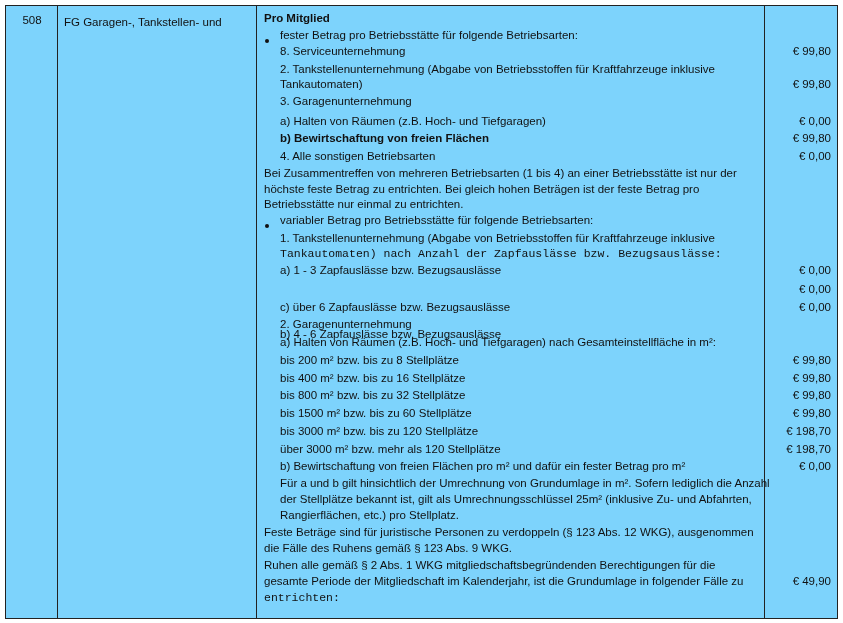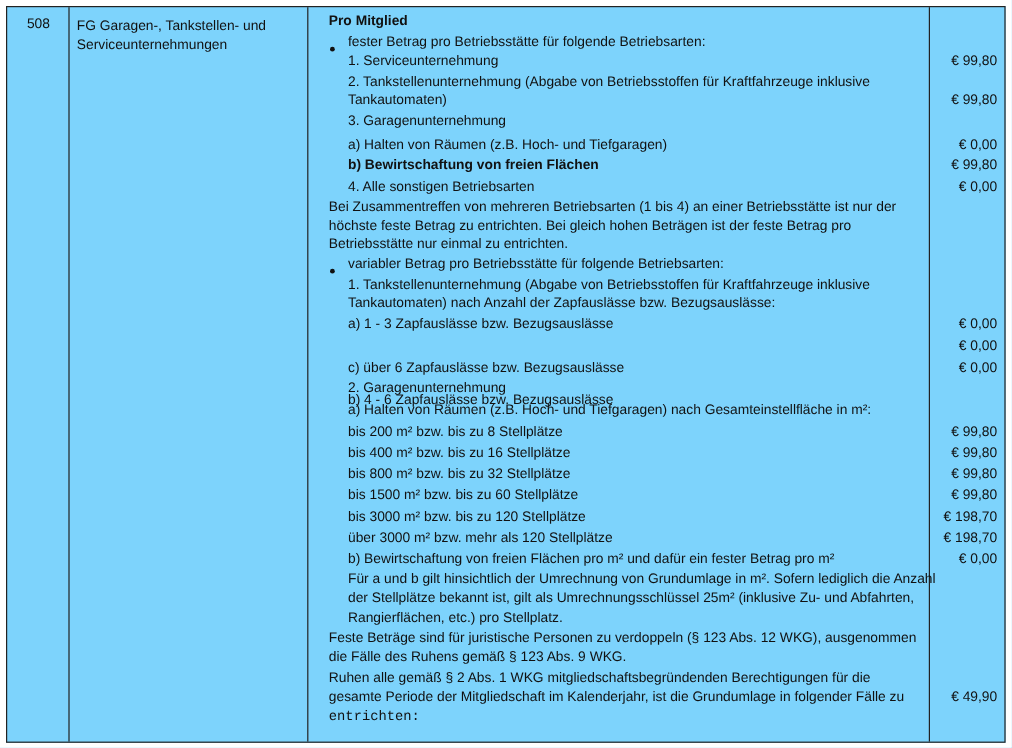--- a/index.html
+++ b/index.html
@@ -3,21 +3,21 @@
 <meta charset="utf-8">
 <style>
   html, body { margin:0; padding:0; background:#ffffff; }
   body { width:843px; height:623px; position:relative; overflow:hidden;
          font-family:"Liberation Sans", sans-serif; font-size:11.5px; color:#111; }
   .table { position:absolute; left:5px; top:5px; width:833px; height:614px;
            border:1px solid #222; background:#7dd3fc; box-sizing:border-box; }
   .col { position:absolute; top:0; bottom:0; border-right:1px solid #222; box-sizing:border-box; }
   .c1 { left:0; width:52px; }
   .c2 { left:52px; width:199px; }
-  .c3 { left:262px; width:507px;text-align:center; }
+  .c3 { left:252px; width:507px;text-align:center; }
   .c4 { left:758px; width:73px; border-right:none; }
   .num { position:absolute; left:0; width:52px; top:8px; text-align:center; }
   .group { position:absolute; left:6px; top:8px; width:190px; line-height:16px; }
   .note { position:absolute; left:6px; top:552px; width:186px; font-size:9px; line-height:13.5px; }
   .line { position:absolute; white-space:nowrap; }
   .l0 { left:6px; }
   .l1 { left:22px; }
   .b { font-weight:bold; }
   .bullet { position:absolute; left:7px; width:4px; height:4px; border-radius:50%; background:#111; }
   .amt { position:absolute; right:6px; white-space:nowrap; text-align:right; }
@@ -25,42 +25,41 @@
 </head>
 <body>
 
 <div class="table">
   <div class="col c1">
     <div class="num">508</div>
   </div>
   <div class="col c2">
     <div class="group">
       <div>FG Garagen-, Tankstellen- und</div>
-      <div>Serviceunternehmungen</div>
     </div>
   </div>
   <div class="col c3">
     <div class="line l0 b" style="top:6px">Pro Mitglied</div>
     <span class="bullet" style="top:33px"></span>
     <span class="bullet" style="top:218px"></span>
     <div id="lines">
         <div class="line l1" style="top: 23px;">fester Betrag pro Betriebsstätte für folgende Betriebsarten:</div>
-        <div class="line l1" style="top: 39px;">1. Serviceunternehmung</div>
+        <div class="line l1" style="top: 39px;">8. Serviceunternehmung</div>
         <div class="line l1" style="top: 57px;">2. Tankstellenunternehmung (Abgabe von Betriebsstoffen für Kraftfahrzeuge inklusive</div>
         <div class="line l1" style="top: 72px;">Tankautomaten)</div>
         <div class="line l1" style="top: 89px;">3. Garagenunternehmung</div>
         <div class="line l1" style="top: 109px;">a) Halten von Räumen (z.B. Hoch- und Tiefgaragen)</div>
         <div class="line l1" style="top: 126px; font-weight: bold;">b) Bewirtschaftung von freien Flächen</div>
         <div class="line l1" style="top: 144px;">4. Alle sonstigen Betriebsarten</div>
         <div class="line l0" style="top: 161px;">Bei Zusammentreffen von mehreren Betriebsarten (1 bis 4) an einer Betriebsstätte ist nur der</div>
         <div class="line l0" style="top: 177px;">höchste feste Betrag zu entrichten. Bei gleich hohen Beträgen ist der feste Betrag pro</div>
         <div class="line l0" style="top: 192px;">Betriebsstätte nur einmal zu entrichten.</div>
         <div class="line l1" style="top: 208px;">variabler Betrag pro Betriebsstätte für folgende Betriebsarten:</div>
         <div class="line l1" style="top: 226px;">1. Tankstellenunternehmung (Abgabe von Betriebsstoffen für Kraftfahrzeuge inklusive</div>
-        <div class="line l1" style="top: 241px;">Tankautomaten) nach Anzahl der Zapfauslässe bzw. Bezugsauslässe:</div>
+        <div class="line l1" style="top: 241px; font-family: Liberation Mono, monospace;">Tankautomaten) nach Anzahl der Zapfauslässe bzw. Bezugsauslässe:</div>
         <div class="line l1" style="top: 258px;">a) 1 - 3 Zapfauslässe bzw. Bezugsauslässe</div>
         <div class="line l1" style="top: 277px; margin-top: 45px;">b) 4 - 6 Zapfauslässe bzw. Bezugsauslässe</div>
         <div class="line l1" style="top: 295px;">c) über 6 Zapfauslässe bzw. Bezugsauslässe</div>
         <div class="line l1" style="top: 312px;">2. Garagenunternehmung</div>
         <div class="line l1" style="top: 330px;">a) Halten von Räumen (z.B. Hoch- und Tiefgaragen) nach Gesamteinstellfläche in m²:</div>
         <div class="line l0" style="left: 22px; top: 348px;">bis 200 m² bzw. bis zu 8 Stellplätze</div>
         <div class="line l0" style="left: 22px; top: 366px;">bis 400 m² bzw. bis zu 16 Stellplätze</div>
         <div class="line l0" style="left: 22px; top: 383px;">bis 800 m² bzw. bis zu 32 Stellplätze</div>
         <div class="line l0" style="left: 22px; top: 401px;">bis 1500 m² bzw. bis zu 60 Stellplätze</div>
         <div class="line l0" style="left: 22px; top: 419px;">bis 3000 m² bzw. bis zu 120 Stellplätze</div>

